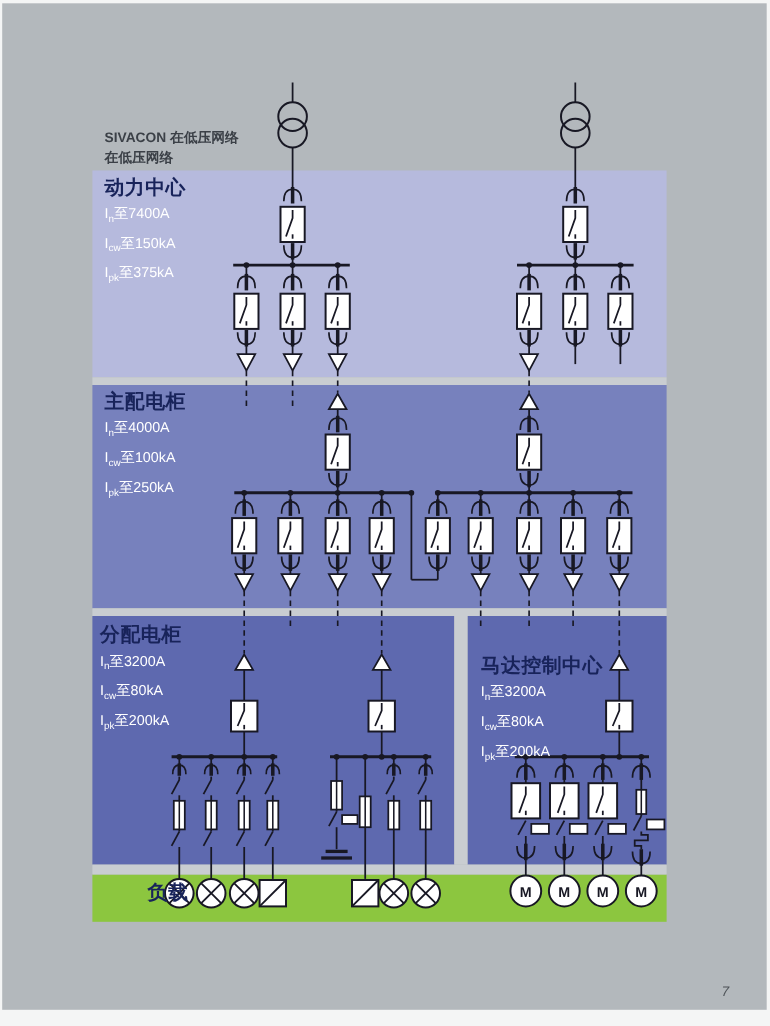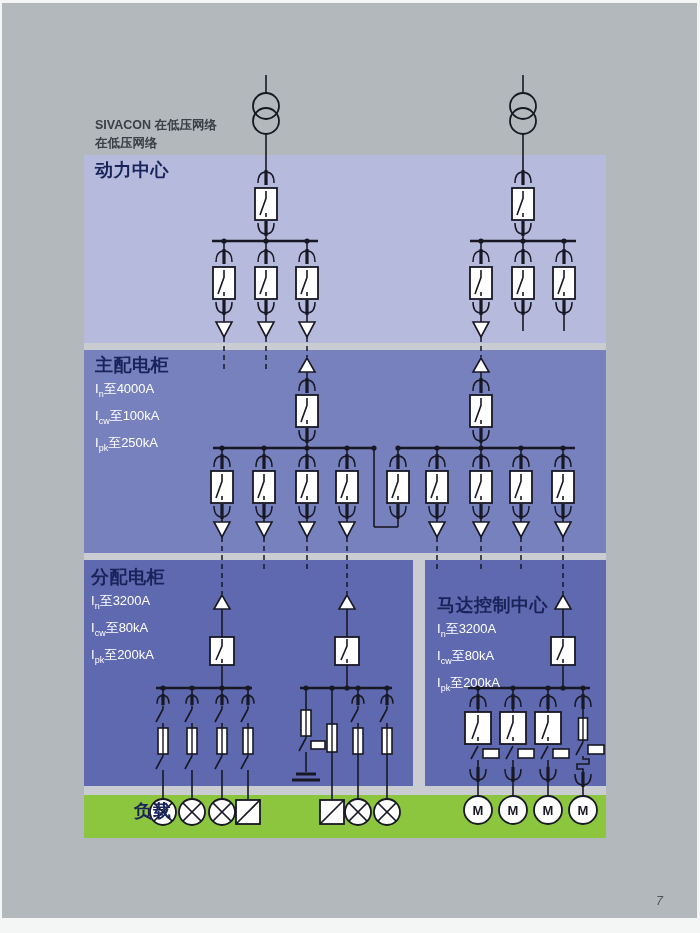--- a/index.html
+++ b/index.html
@@ -57,20 +57,25 @@
   <div class="gap" id="gap3"></div>
   <div class="gap" id="gap-v"></div>
 
   <div id="caption">
     <div>SIVACON 在低压网络</div>
     <div>在低压网络</div>
   </div>
 
   <div class="label" id="label-pc">
     <h3>动力中心</h3>
+    <div>
+        <div class="spec">I<sub>n</sub>至7400A</div>
+        <div class="spec">I<sub>cw</sub>至150kA</div>
+        <div class="spec">I<sub>pk</sub>至375kA</div>
+      </div>
   </div>
   <div class="label" id="label-mb">
     <h3>主配电柜</h3>
     <div>
         <div class="spec">I<sub>n</sub>至4000A</div>
         <div class="spec">I<sub>cw</sub>至100kA</div>
         <div class="spec">I<sub>pk</sub>至250kA</div>
       </div>
   </div>
   <div class="label" id="label-db">

